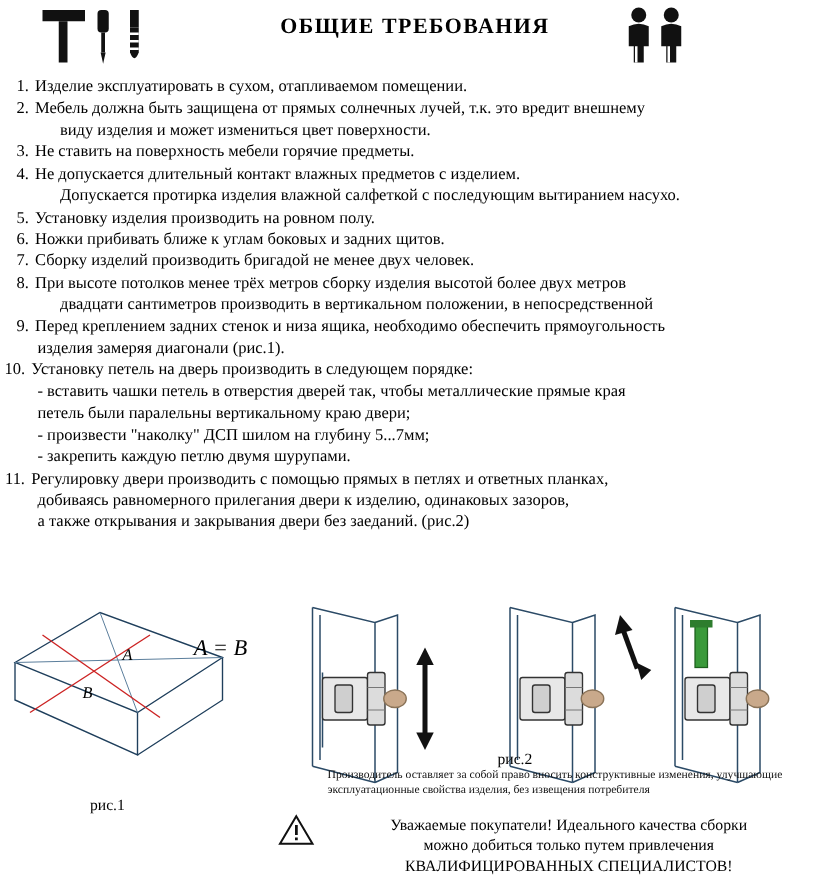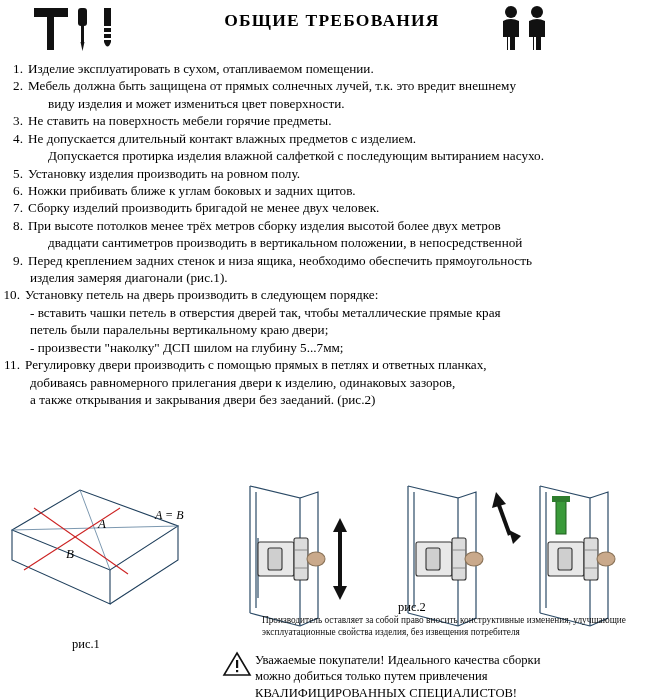--- a/index.html
+++ b/index.html
@@ -98,21 +98,21 @@
     font-size: 12.5px;
     font-family: Liberation Serif, serif;
   }
   .fig1-cap { left: 72px; top: 637px; }
   .fig2-cap { left: 398px; top: 600px; }
 
   .ab-label {
     position: absolute;
     left: 155px;
     top: 508px;
-    font-size: 12px;
+    font-size: 18px;
     font-style: italic;
   }
 
   .note {
     position: absolute;
     left: 262px;
     top: 614px;
     width: 415px;
     font-size: 9.3px;
     line-height: 1.3;
@@ -120,21 +120,21 @@
     color: #111;
   }
 
   .footer-note {
     position: absolute;
     left: 255px;
     top: 652px;
     width: 400px;
     font-size: 12.6px;
     line-height: 1.3;
-    text-align: left;
+    text-align: center;
   }
   .warn-icon {
     position: absolute;
     left: 222px;
     top: 651px;
   }
 
   svg { display: block; }
 </style>
 </head>
@@ -237,20 +237,21 @@
     </div>
     <div class="cont2">изделия замеряя диагонали (рис.1).</div>
 
     <div class="item">
       <div class="num indent-left">10.</div>
       <div class="txt">Установку петель на дверь производить в следующем порядке:</div>
     </div>
     <div class="cont2"> - вставить чашки петель в отверстия дверей так, чтобы металлические прямые края</div>
     <div class="cont2">   петель были паралельны вертикальному краю двери;</div>
     <div class="cont2"> - произвести "наколку" ДСП шилом на глубину 5...7мм;</div>
+    <div class="cont2"> - закрепить каждую петлю двумя шурупами.</div>
 
     <div class="item">
       <div class="num indent-left">11.</div>
       <div class="txt">Регулировку двери производить с помощью прямых в петлях и ответных планках,</div>
     </div>
     <div class="cont2">добиваясь равномерного прилегания двери к изделию, одинаковых зазоров,</div>
     <div class="cont2">а также открывания и закрывания двери без заеданий. (рис.2)</div>
 
   </div>
 

